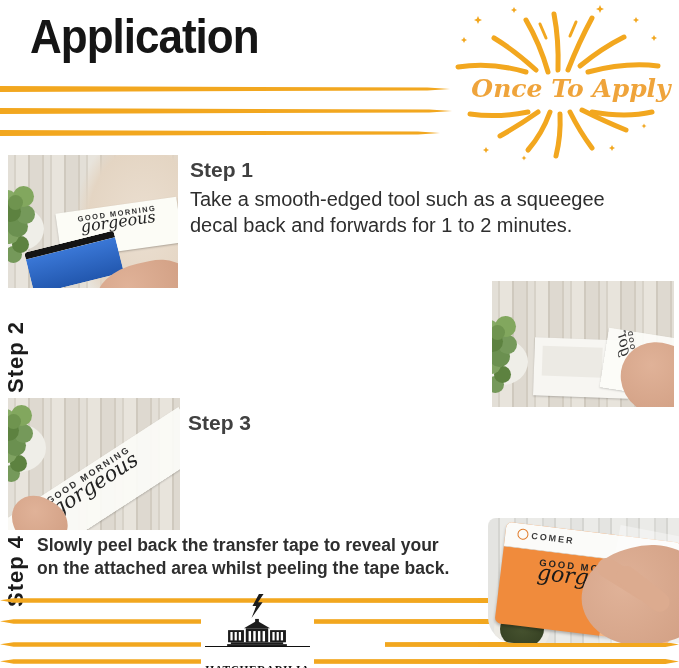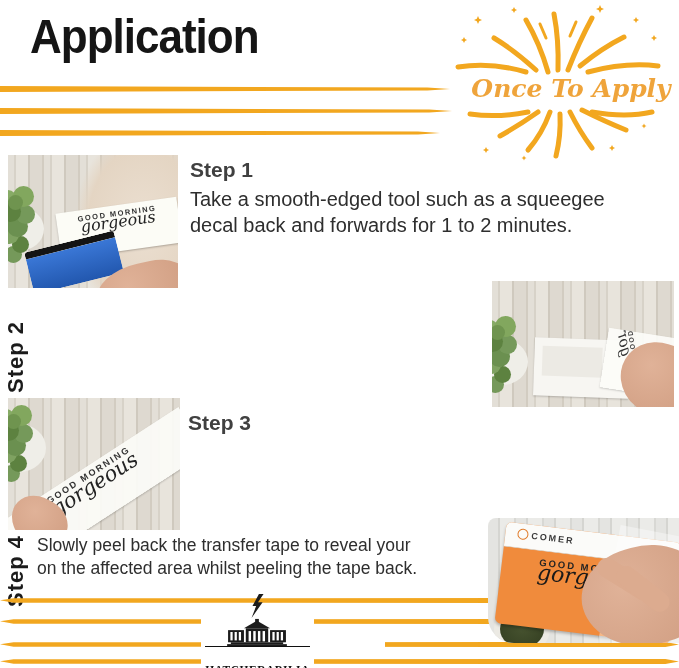--- a/index.html
+++ b/index.html
@@ -25,21 +25,21 @@
 
   
   .step-head{position:absolute;font-size:21px;font-weight:bold;color:#404040;}
   .step-body{position:absolute;color:#2e2e2e;}
   .step-body div{white-space:nowrap;}
   #body1{left:190px;top:186px;font-size:20px;line-height:26px;}
   #head1{left:190px;top:158px;}
   #body2{left:37px;top:294px;font-size:17.5px;line-height:23px;}
   #head3{left:188px;top:411px;}
   #body3{left:188px;top:439px;font-size:17.5px;line-height:23px;}
-  #body4{left:37px;top:534px;font-size:17.5px;line-height:23px;}
+  #body4{left:37px;top:534px;font-size:17.5px;line-height:23px;font-weight:bold;}
 
   .vlabel{position:absolute;writing-mode:vertical-rl;transform:rotate(180deg);
           font-size:22px;font-weight:bold;color:#1b1b1b;letter-spacing:1px;}
   #vlabel2{left:3px;top:301px;height:92px;}
   #vlabel4{left:3px;top:521px;height:86px;}
 
   
   .photo{position:absolute;overflow:hidden;z-index:2;}
   .wood{background:repeating-linear-gradient(90deg,
         #e3dfd7 0 6px,#d7d2c8 6px 8px,#e8e4dc 8px 20px,#cfc9be 20px 22px,
@@ -214,21 +214,21 @@
       <div class="decal-caps">GOOD MORNING</div>
       <div class="decal-script">gorgeous</div>
     </div>
     <div class="hand" id="hand3"></div>
   </div>
   <div class="step-head" id="head3">Step 3</div>
 
   <div class="vlabel" id="vlabel4">Step 4</div>
   <div class="step-body" id="body4">
     <div>Slowly peel back the transfer tape to reveal your</div>
-    <div>on the affected area whilst peeling the tape back.</div>
+    <div>on the attached area whilst peeling the tape back.</div>
   </div>
   <div class="photo wood-light" id="photo4">
     <div class="pot" id="pot4"></div>
     <div class="soil"></div>
     <div class="box4">
       <div class="box-lid">
         <span class="brand-ring"></span>
         <span class="brand">COMER</span>
       </div>
       <div class="box-face">

